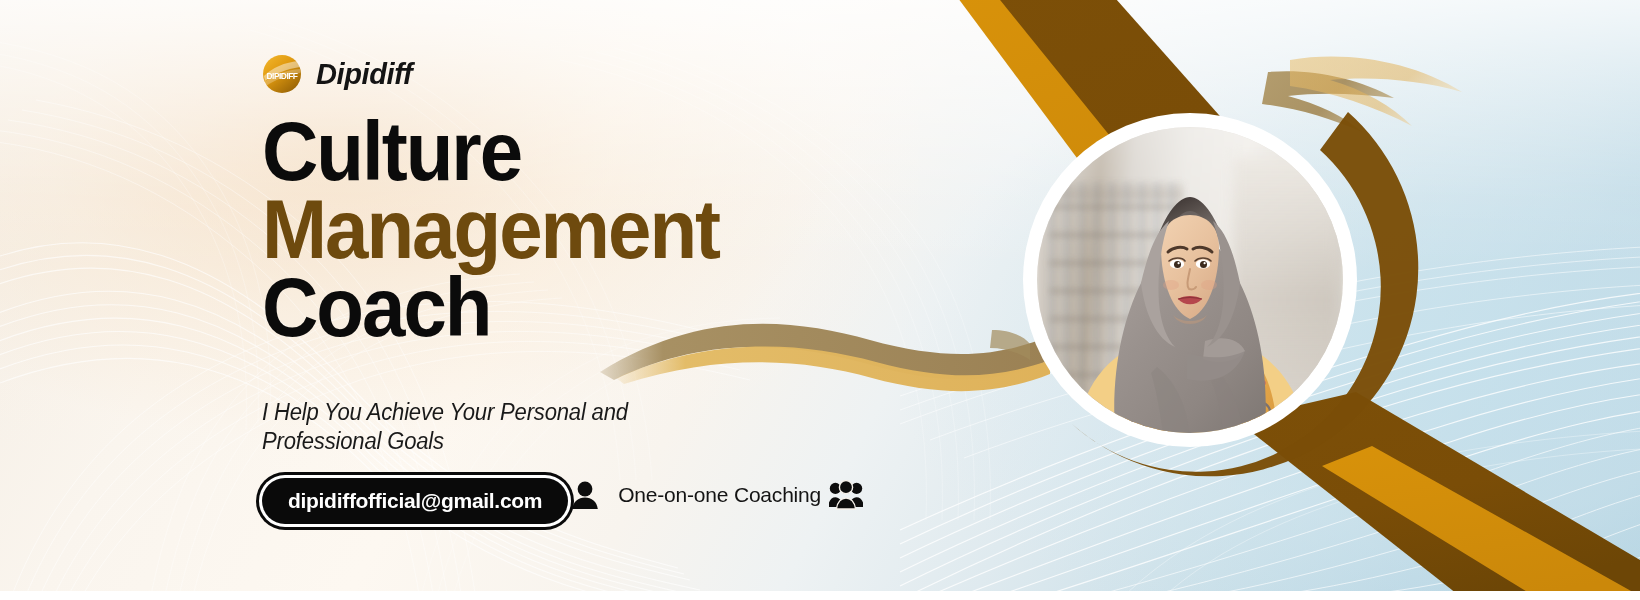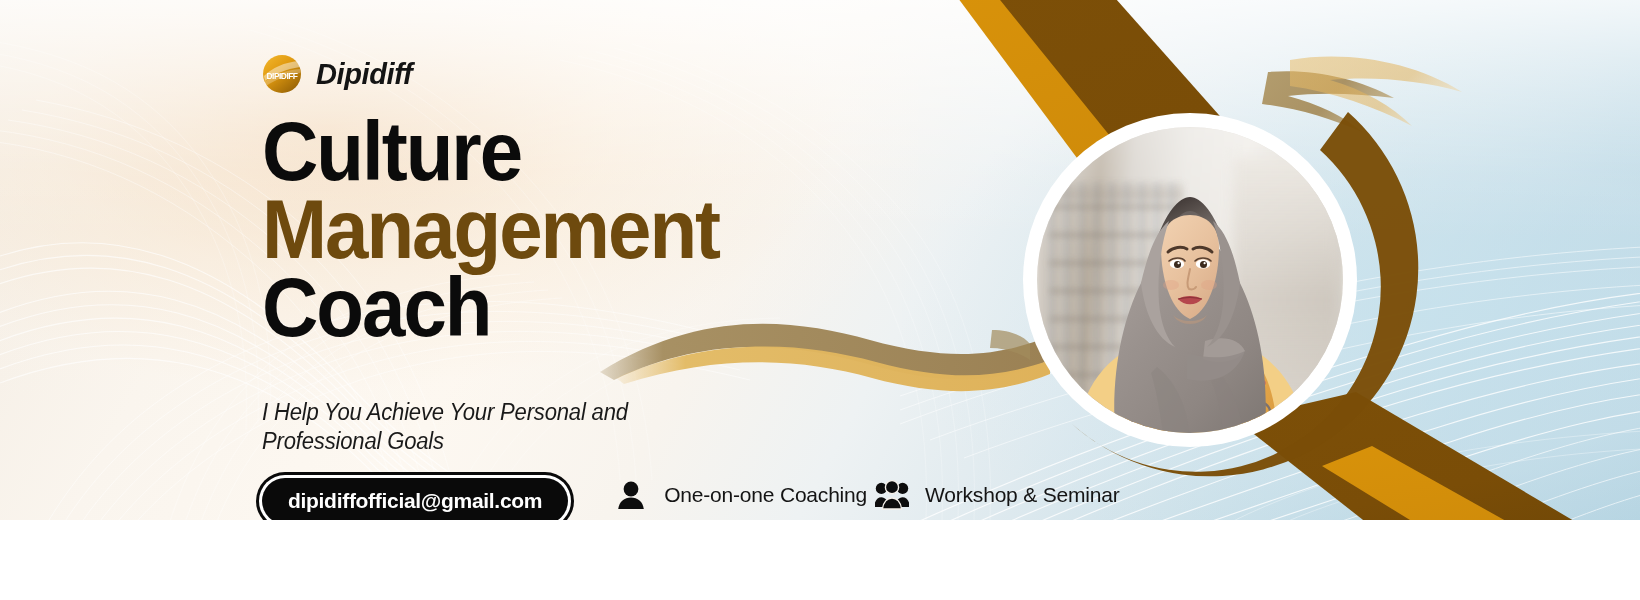--- a/index.html
+++ b/index.html
@@ -7,21 +7,21 @@
     padding: 0;
     background: #ffffff;
   }
   body {
     font-family: "Liberation Sans", sans-serif;
   }
 
   #banner {
     position: relative;
     width: 1640px;
-    height: 520px;
+    height: 591px;
     overflow: hidden;
     background: #bef264;
   }
 
   
   .bg-base {
     position: absolute;
     inset: 0;
     background:
       linear-gradient(118deg,
@@ -201,21 +201,20 @@
     letter-spacing: -0.2px;
     transform: scaleX(0.96);
     transform-origin: left center;
     max-width: 420px;
   }
 
   .bottom-row {
     margin-top: 22px;
     display: flex;
     align-items: flex-start;
-    gap: 46px;
   }
 
   .email-pill {
     position: relative;
     display: inline-flex;
     align-items: center;
     justify-content: center;
     height: 46px;
     padding: 0 26px;
     border-radius: 26px;
@@ -582,19 +581,18 @@
           <span class="service-icon">
             <svg viewBox="0 0 34 30" width="34" height="30">
               <circle cx="6.4" cy="8.4" r="5.6" fill="#0d0d0d"></circle>
               <circle cx="27.6" cy="8.4" r="5.6" fill="#0d0d0d"></circle>
               <path d="M-1,27 C-0.3,20.6 2.6,17.2 6.4,17.2 C10.2,17.2 13.1,20.6 13.8,27 Z" fill="#0d0d0d"></path>
               <path d="M20.2,27 C20.9,20.6 23.8,17.2 27.6,17.2 C31.4,17.2 34.3,20.6 35,27 Z" fill="#0d0d0d"></path>
               <circle cx="17" cy="7.2" r="6.6" fill="#0d0d0d" stroke="#f6f1ea" stroke-width="1.4"></circle>
               <path d="M7.4,29 C8.2,22 12.2,18 17,18 C21.8,18 25.8,22 26.6,29 Z" fill="#0d0d0d" stroke="#f6f1ea" stroke-width="1.4"></path>
             </svg>
           </span>
-          <span class="service-label">Workshop &amp; Seminar</span>
         </div>
 
       </div>
     </div>
   </div>
 </div>
 
 </body></html>

